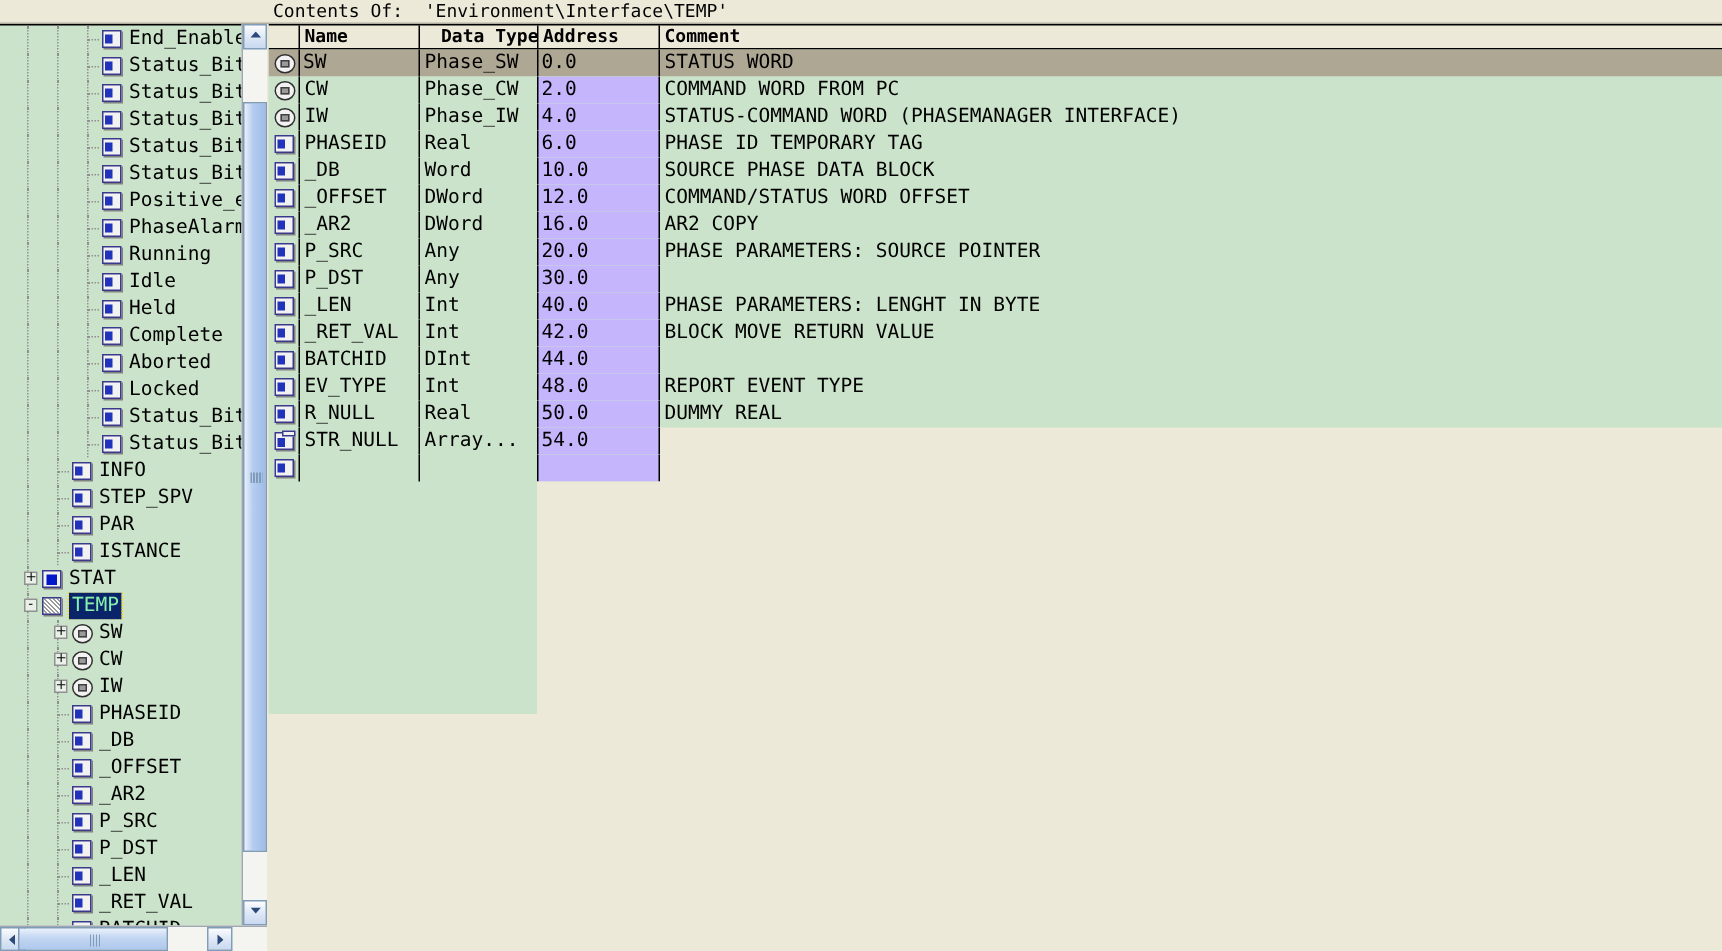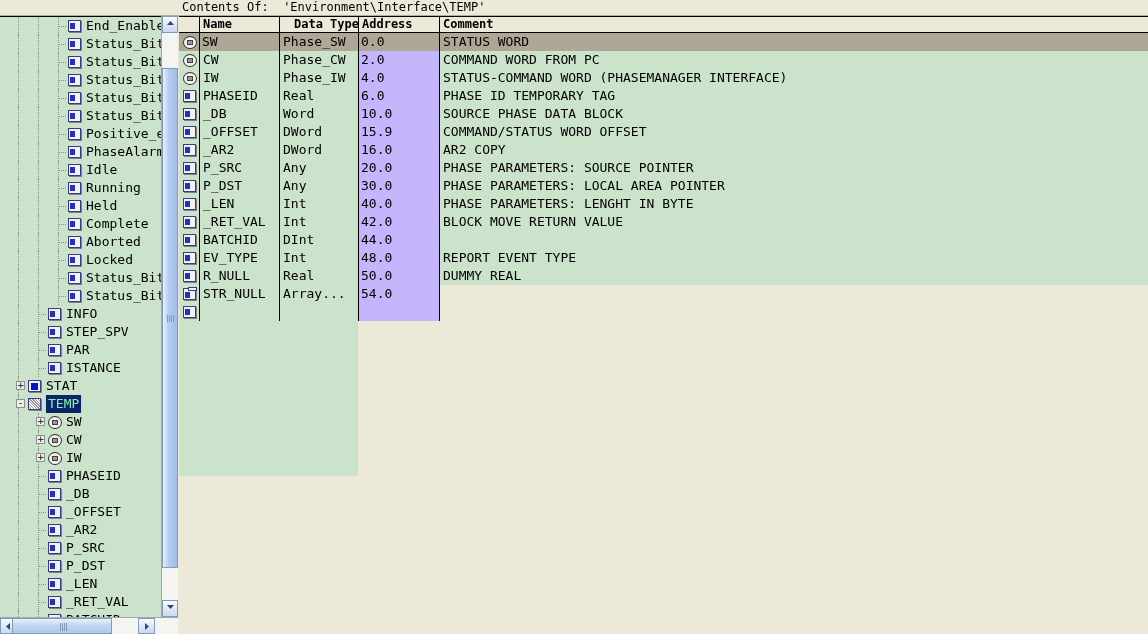--- a/index.html
+++ b/index.html
@@ -420,29 +420,29 @@
           <div class="hdash" style="left: 58px; width: 8px;"></div>
           <div class="ticon ic-var" style="left: 68px;"></div>
           <div class="tlabel" style="left: 86px;">PhaseAlarm</div>
         </div>
         <div class="tree-row">
           <div class="guide" style="left: 18px;"></div>
           <div class="guide" style="left: 38px;"></div>
           <div class="guide" style="left: 58px;"></div>
           <div class="hdash" style="left: 58px; width: 8px;"></div>
           <div class="ticon ic-var" style="left: 68px;"></div>
+          <div class="tlabel" style="left: 86px;">Running</div>
+        </div>
+        <div class="tree-row">
+          <div class="guide" style="left: 18px;"></div>
+          <div class="guide" style="left: 38px;"></div>
+          <div class="guide" style="left: 58px;"></div>
+          <div class="hdash" style="left: 58px; width: 8px;"></div>
+          <div class="ticon ic-var" style="left: 68px;"></div>
           <div class="tlabel" style="left: 86px;">Idle</div>
-        </div>
-        <div class="tree-row">
-          <div class="guide" style="left: 18px;"></div>
-          <div class="guide" style="left: 38px;"></div>
-          <div class="guide" style="left: 58px;"></div>
-          <div class="hdash" style="left: 58px; width: 8px;"></div>
-          <div class="ticon ic-var" style="left: 68px;"></div>
-          <div class="tlabel" style="left: 86px;">Running</div>
         </div>
         <div class="tree-row">
           <div class="guide" style="left: 18px;"></div>
           <div class="guide" style="left: 38px;"></div>
           <div class="guide" style="left: 58px;"></div>
           <div class="hdash" style="left: 58px; width: 8px;"></div>
           <div class="ticon ic-var" style="left: 68px;"></div>
           <div class="tlabel" style="left: 86px;">Held</div>
         </div>
         <div class="tree-row">
@@ -710,21 +710,21 @@
             <div class="gcell cell-comm">SOURCE PHASE DATA BLOCK</div>
             <div class="colsep" style="left: 20px; height: 18px;"></div>
             <div class="colsep" style="left: 100px; height: 18px;"></div>
             <div class="colsep" style="left: 179px; height: 18px;"></div>
             <div class="colsep" style="left: 260px; height: 18px;"></div>
           </div>
           <div class="grow">
             <div class="gcell cell-icon"><div class="gi ic-var" style="width: 13px; height: 12px;"></div></div>
             <div class="gcell cell-name">_OFFSET</div>
             <div class="gcell cell-type">DWord</div>
-            <div class="gcell cell-addr">15.9</div>
+            <div class="gcell cell-addr">12.0</div>
             <div class="gcell cell-comm">COMMAND/STATUS WORD OFFSET</div>
             <div class="colsep" style="left: 20px; height: 18px;"></div>
             <div class="colsep" style="left: 100px; height: 18px;"></div>
             <div class="colsep" style="left: 179px; height: 18px;"></div>
             <div class="colsep" style="left: 260px; height: 18px;"></div>
           </div>
           <div class="grow">
             <div class="gcell cell-icon"><div class="gi ic-var" style="width: 13px; height: 12px;"></div></div>
             <div class="gcell cell-name">_AR2</div>
             <div class="gcell cell-type">DWord</div>
@@ -744,21 +744,20 @@
             <div class="colsep" style="left: 20px; height: 18px;"></div>
             <div class="colsep" style="left: 100px; height: 18px;"></div>
             <div class="colsep" style="left: 179px; height: 18px;"></div>
             <div class="colsep" style="left: 260px; height: 18px;"></div>
           </div>
           <div class="grow">
             <div class="gcell cell-icon"><div class="gi ic-var" style="width: 13px; height: 12px;"></div></div>
             <div class="gcell cell-name">P_DST</div>
             <div class="gcell cell-type">Any</div>
             <div class="gcell cell-addr">30.0</div>
-            <div class="gcell cell-comm">PHASE PARAMETERS: LOCAL AREA POINTER</div>
             <div class="colsep" style="left: 20px; height: 18px;"></div>
             <div class="colsep" style="left: 100px; height: 18px;"></div>
             <div class="colsep" style="left: 179px; height: 18px;"></div>
             <div class="colsep" style="left: 260px; height: 18px;"></div>
           </div>
           <div class="grow">
             <div class="gcell cell-icon"><div class="gi ic-var" style="width: 13px; height: 12px;"></div></div>
             <div class="gcell cell-name">_LEN</div>
             <div class="gcell cell-type">Int</div>
             <div class="gcell cell-addr">40.0</div>

